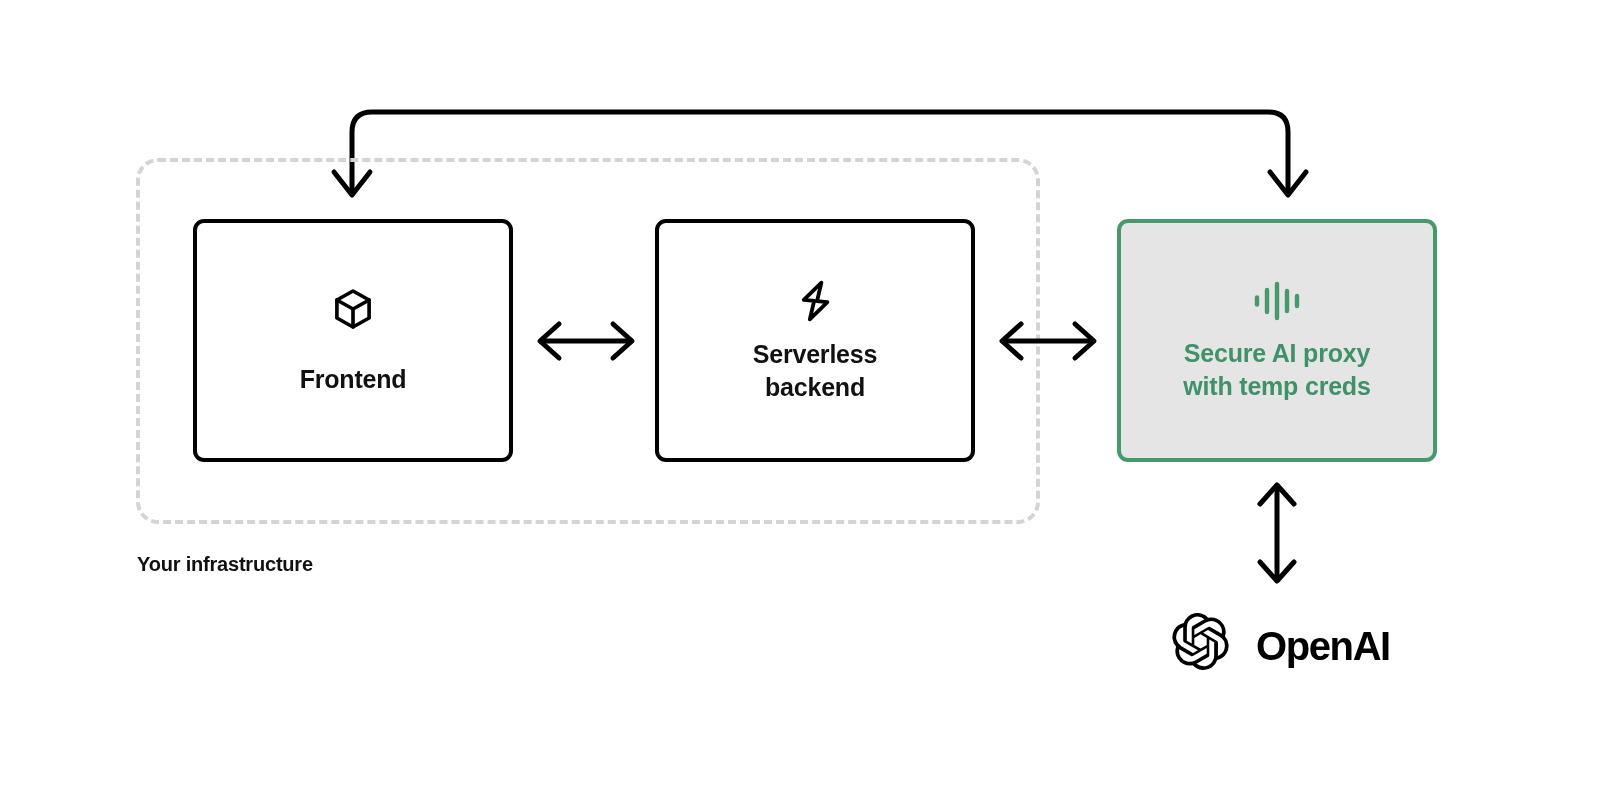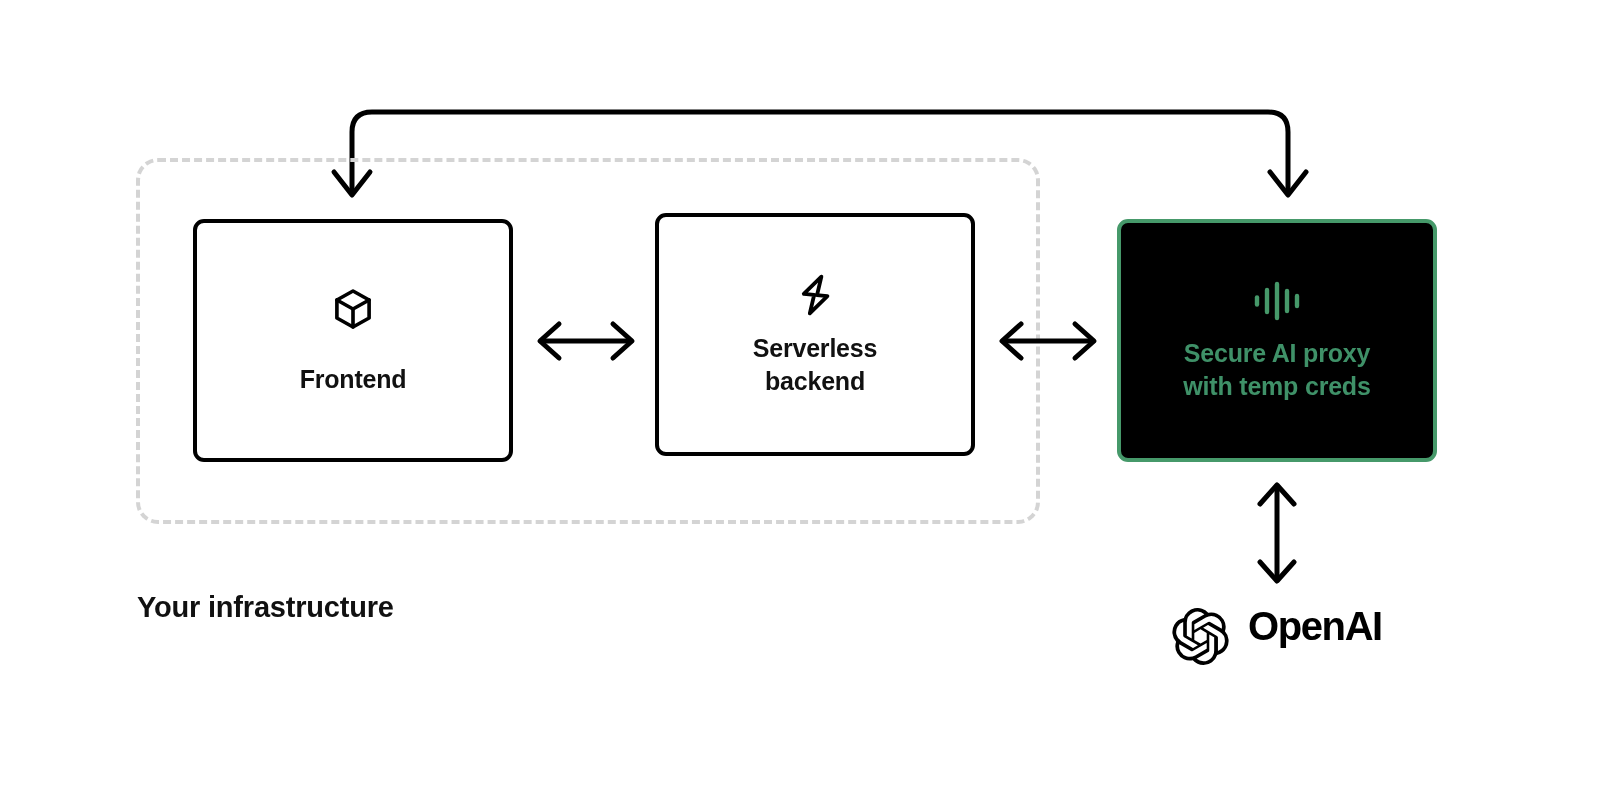--- a/index.html
+++ b/index.html
@@ -28,56 +28,55 @@
     width: 904px;
     height: 366px;
     border: 4px dashed #d4d4d4;
     border-radius: 22px;
     box-sizing: border-box;
   }
   .infra-label {
     position: absolute;
     left: 137px;
     top: 553px;
-    font-size: 29px;
+    font-size: 20px;
     font-weight: 700;
     color: #111111;
     letter-spacing: -0.2px;
     white-space: nowrap;
-    margin-top: 38px;
   }
 
   
   .node {
     position: absolute;
     box-sizing: border-box;
     border-radius: 11px;
     display: flex;
     flex-direction: column;
     align-items: center;
     justify-content: center;
   }
   .node.dark {
     border: 4px solid #000000;
     background: #ffffff;
   }
   .node.green {
     border: 4px solid #46996a;
-    background: #000000;
+    background: #e5e5e5;
   }
   #node-frontend {
     left: 193px;
     top: 219px;
     width: 320px;
     height: 243px;
     gap: 18px;
   }
   #node-backend {
     left: 655px;
-    top: 213px;
+    top: 219px;
     width: 320px;
     height: 243px;
   }
   #node-proxy {
     left: 1117px;
     top: 219px;
     width: 320px;
     height: 243px;
   }
 
@@ -130,22 +129,22 @@
   }
 
   
   #openai-logo {
     position: absolute;
     left: 1172px;
     top: 608px;
     width: 212px;
     height: 62px;
     display: flex;
-    align-items: flex-start;
-    gap: 19px;
+    align-items: flex-end;
+    gap: 27px;
   }
   #openai-wordmark {
     font-size: 0;
     line-height: 0;
   }
 </style>
 </head>
 <body>
 
 <div id="canvas">

